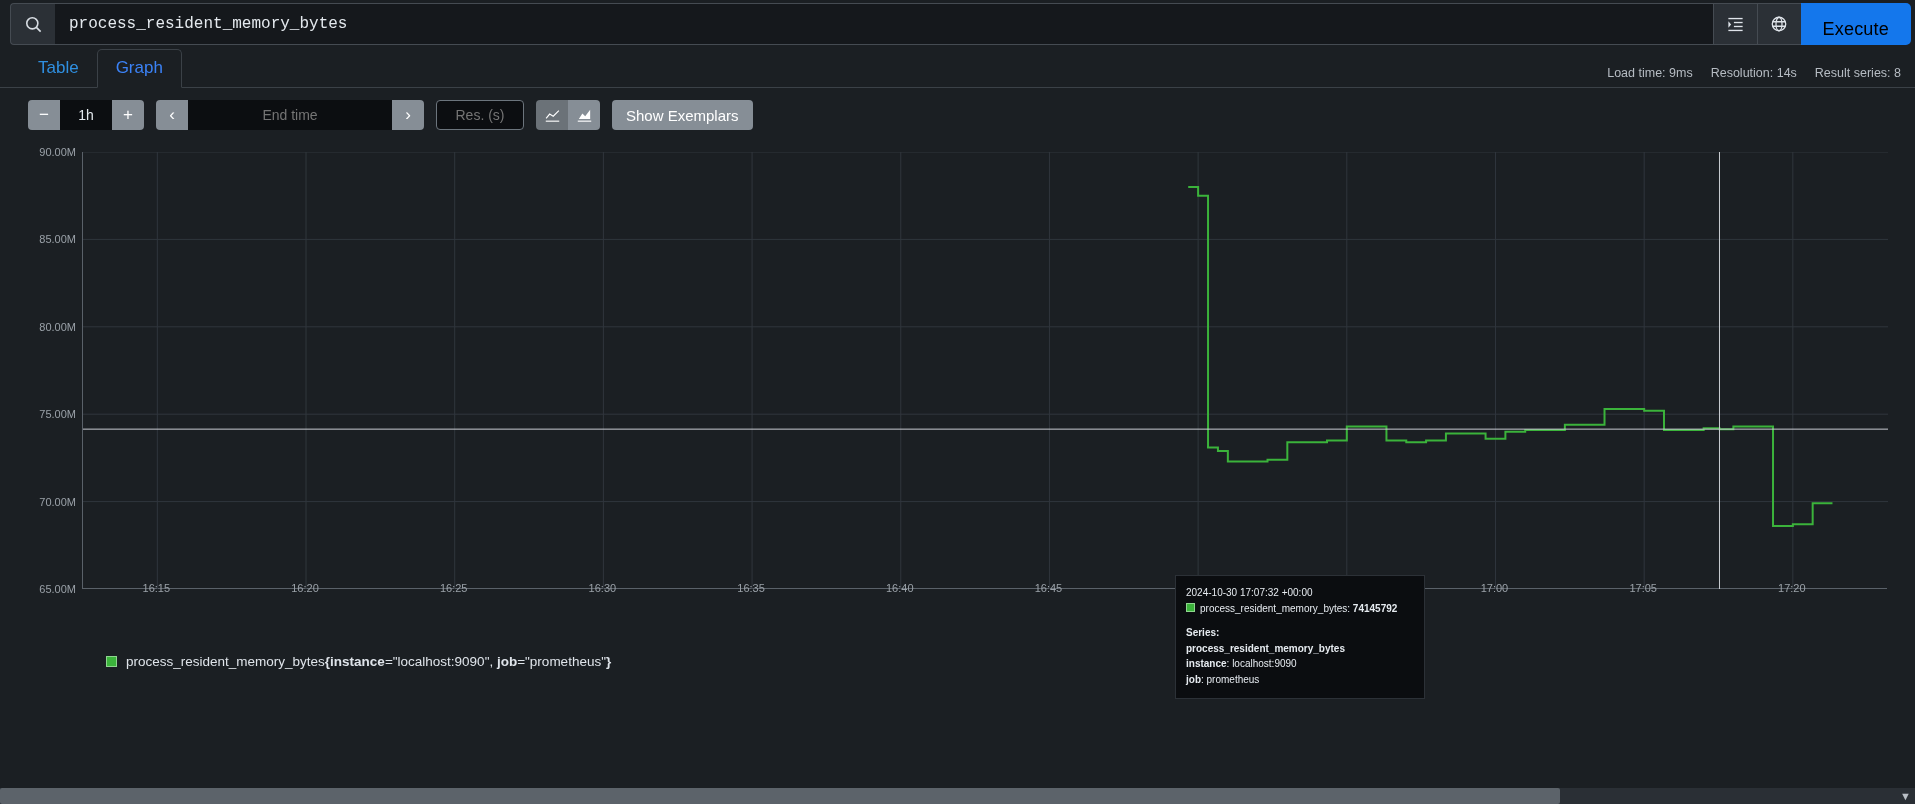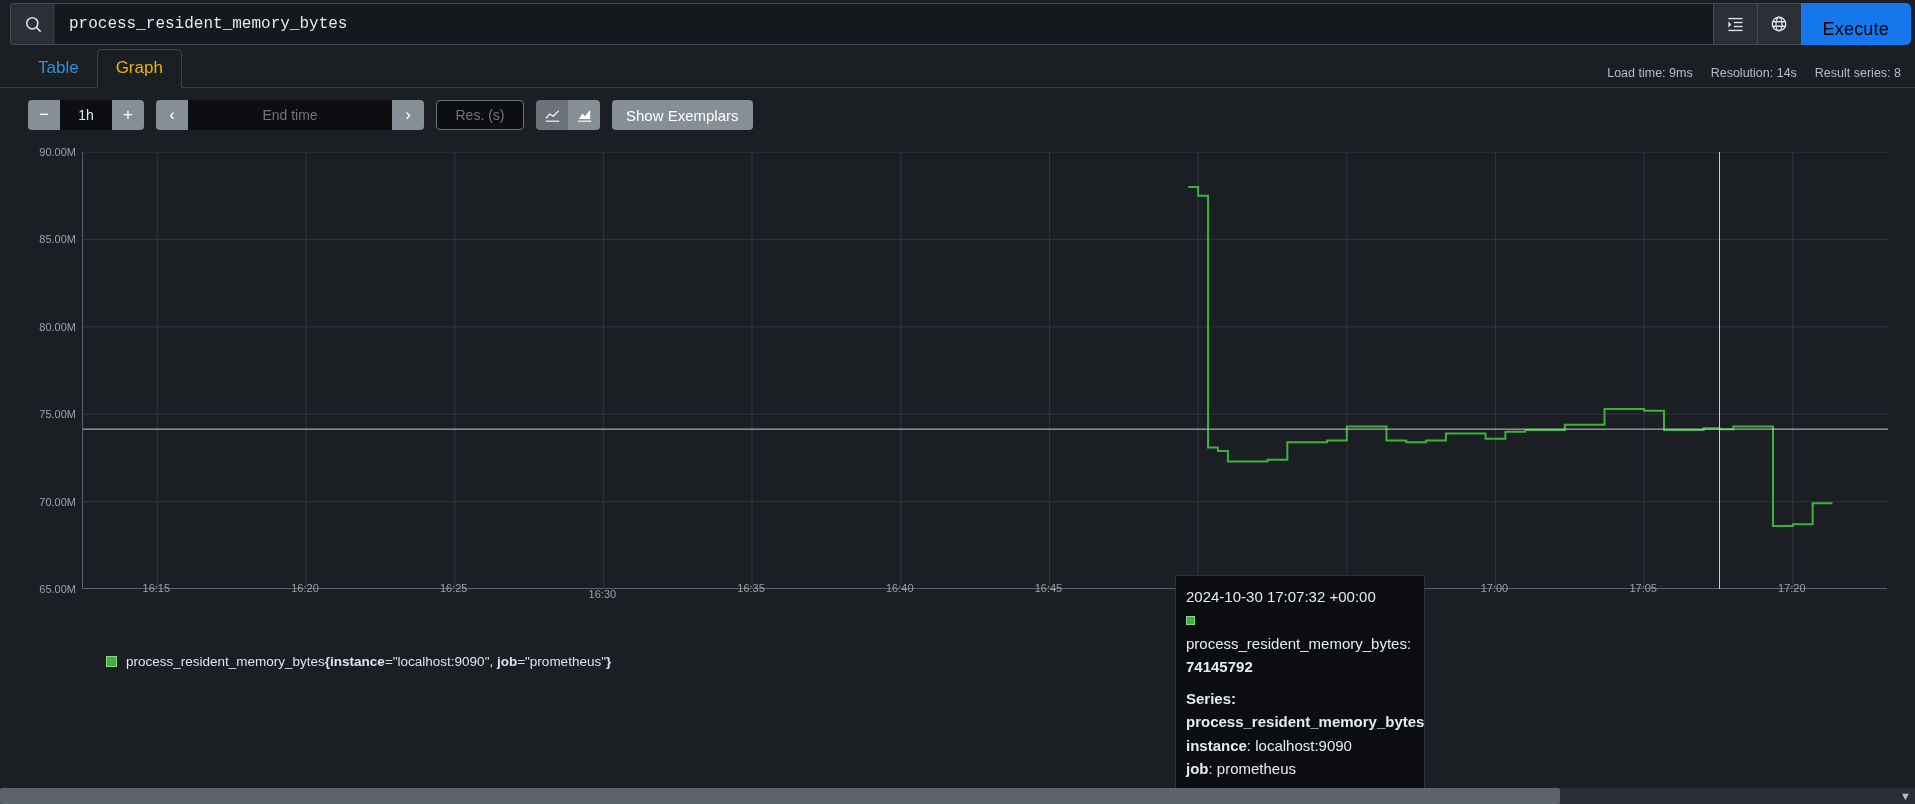--- a/index.html
+++ b/index.html
@@ -54,21 +54,21 @@
     height: 43px; position: relative;
     border-bottom: 1px solid #3b4147;
     padding-left: 20px;
   }
   .tab {
     padding: 9px 18px 9px; font-size: 17px;
     cursor: pointer; line-height: 1.1;
   }
   .tab-inactive { color: #2f8fe0; }
   .tab-active {
-    color: #eab308;
+    color: #3b82f6;
     border: 1px solid #3b4147;
     border-bottom-color: #1b1f23;
     border-radius: 5px 5px 0 0;
     background: #1b1f23;
     margin-bottom: -1px;
     margin-top: 24px;
   }
   .meta {
     position: absolute; right: 14px; bottom: 7px;
     font-size: 12.5px; color: #b6bcc3;
@@ -143,21 +143,21 @@
     width: 11px; height: 11px; background: #3bb33b;
     border: 1px solid #8ed68e; display: inline-block;
   }
   .legend-labels { font-weight: bold; }
 
   
   .tooltip {
     position: absolute; left: 1165px; top: 435px;
     width: 250px; background: #0b0d10;
     border: 1px solid #2c3137;
-    padding: 9px 10px 11px; font-size: 15px;
+    padding: 9px 10px 11px; font-size: 10px;
     color: #e6ebf0; line-height: 1.55;
   }
   .tt-val { font-weight: bold; }
   .tt-series-head { font-weight: bold; margin-top: 9px; }
   .tt-metric { font-weight: bold; }
   .tt-key { font-weight: bold; }
   .tt-dot {
     display: inline-block; width: 9px; height: 9px;
     background: #3bb33b; border: 1px solid #8ed68e;
     margin-right: 5px;
@@ -278,21 +278,21 @@
         <span class="ylabel" style="top: 99.4px; left: 66px; right: auto; transform: translate(-100%, -50%);">85.00M</span>
         <span class="ylabel" style="top: 186.8px; left: 66px; right: auto; transform: translate(-100%, -50%);">80.00M</span>
         <span class="ylabel" style="top: 274.2px; left: 66px; right: auto; transform: translate(-100%, -50%);">75.00M</span>
         <span class="ylabel" style="top: 361.6px; left: 66px; right: auto; transform: translate(-100%, -50%);">70.00M</span>
         <span class="ylabel" style="top: 449px; left: 66px; right: auto; transform: translate(-100%, -50%);">65.00M</span>
       </div>
     <div id="x-axis">
         <span class="xlabel" style="left: 146.341px;">16:15</span>
         <span class="xlabel" style="left: 295.023px;">16:20</span>
         <span class="xlabel" style="left: 443.705px;">16:25</span>
-        <span class="xlabel" style="left: 592.387px; margin-top: 6px;">16:30</span>
+        <span class="xlabel" style="left: 592.387px;">16:30</span>
         <span class="xlabel" style="left: 741.069px;">16:35</span>
         <span class="xlabel" style="left: 889.751px;">16:40</span>
         <span class="xlabel" style="left: 1038.43px;">16:45</span>
         <span class="xlabel" style="left: 1187.12px;">16:50</span>
         <span class="xlabel" style="left: 1335.8px;">16:55</span>
         <span class="xlabel" style="left: 1484.48px;">17:00</span>
         <span class="xlabel" style="left: 1633.16px;">17:05</span>
         <span class="xlabel" style="left: 1781.84px;">17:20</span>
       </div>
 

